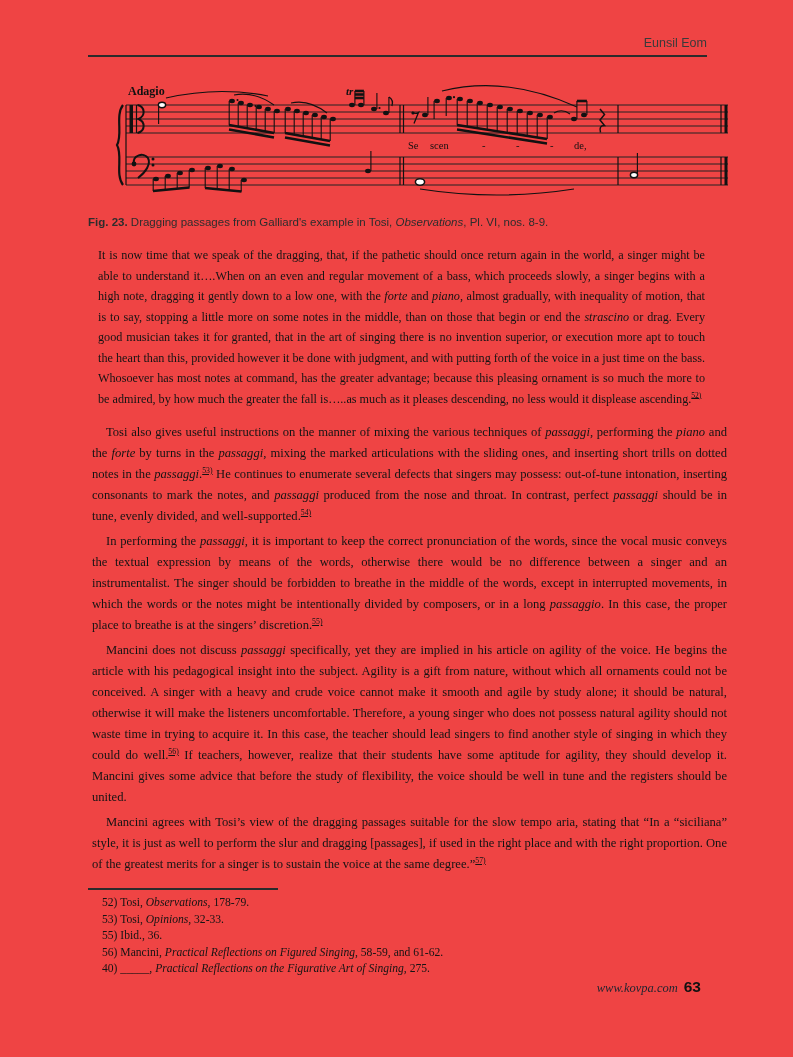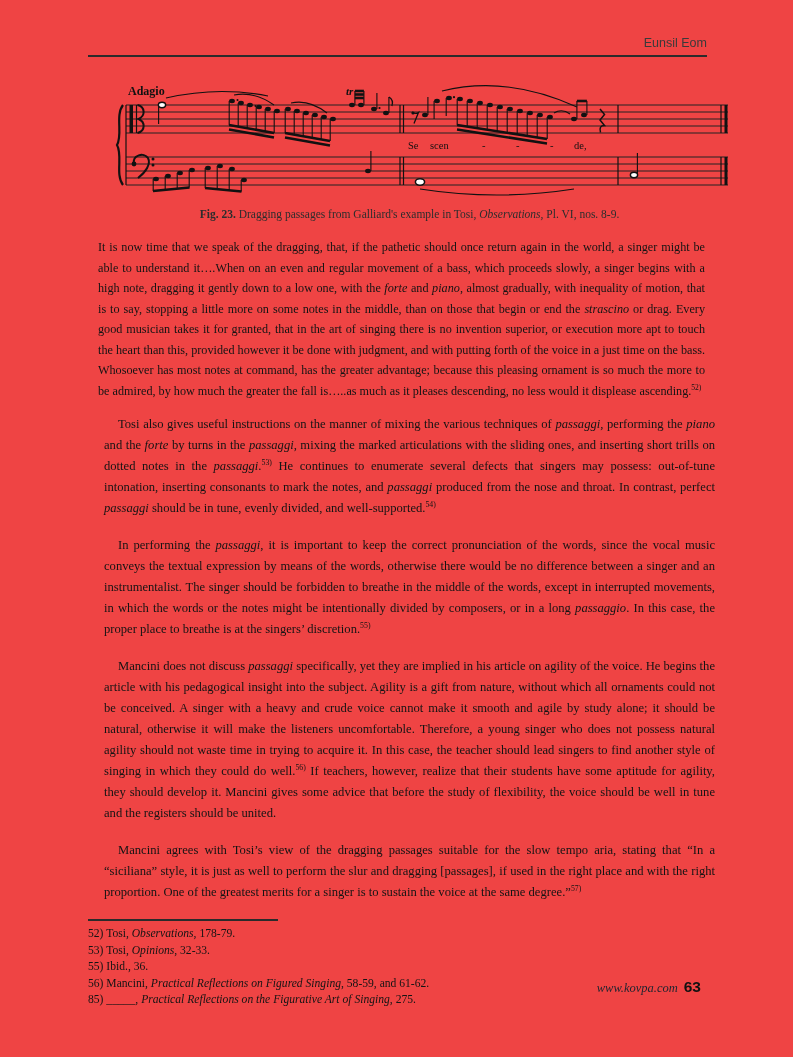--- a/index.html
+++ b/index.html
@@ -28,42 +28,42 @@
   svg .sline{stroke:#222;stroke-width:1;}
   svg .bl{stroke:#111;stroke-width:1.2;}
   svg .stem{stroke:#111;stroke-width:1.1;}
   svg .beam{stroke:#111;stroke-width:2.6;}
   svg .slur{stroke:#111;stroke-width:1.1;fill:none;}
   svg .oval{fill:#111;}
   svg .open{fill:#fff;stroke:#111;stroke-width:1.5;}
   svg .glyph{stroke:#111;fill:none;}
   svg text{fill:#111;}
   .cap{
-    text-align:center;
-    font-family:Liberation Serif, serif;
+    margin-top:8px;text-align:left;
+    font-family:Liberation Sans, sans-serif;
     font-size:11.5px;color:#2d2d2d;line-height:14px;
   }
   .b{font-weight:bold;}
   .it{font-style:italic;}
-  sup{font-size:0.62em;line-height:0;vertical-align:super;letter-spacing:0;}
+  sup{font-size:0.62em;line-height:0;vertical-align:super;letter-spacing:0;text-decoration:underline;}
   
   .quote{
     margin:16px 26px 0 10px;
     font-size:12.2px;line-height:20.5px;
     text-align:justify;
   }
   .para{
-    margin:16px;font-size:12.6px;line-height:21px;
+    margin:4px;font-size:12.6px;line-height:21px;
     text-align:justify;text-indent:14px;
   }
   .para.first{margin-top:13px;}
   
   .fnotes{margin-top:13px;}
   .fn-rule{width:190px;border-top:2px solid #2b2b2b;margin-bottom:5px;}
-  .fn{font-size:11.6px;line-height:16.5px;}
+  .fn{font-size:11.6px;line-height:16.5px;margin-left:14px;}
   
   .ftr{
     position:absolute;right:92px;top:978px;
     white-space:nowrap;
   }
   .ftr .site{font-style:italic;font-size:12.5px;color:#1e2430;}
   .ftr .pno{
     font-family:"Liberation Sans", sans-serif;
     font-weight:bold;font-size:15.5px;color:#111;margin-left:6px;
   }
@@ -273,20 +273,20 @@
   <p class="para"><span>In performing the </span><span class="it">passaggi</span><span>, it is important to keep the correct pronunciation of the words, since the vocal music conveys the textual expression by means of the words, otherwise there would be no difference between a singer and an instrumentalist. The singer should be forbidden to breathe in the middle of the words, except in interrupted movements, in which the words or the notes might be intentionally divided by composers, or in a long </span><span class="it">passaggio</span><span>. In this case, the proper place to breathe is at the singers’ discretion.</span><sup>55)</sup></p>
   <p class="para"><span>Mancini does not discuss </span><span class="it">passaggi</span><span> specifically, yet they are implied in his article on agility of the voice. He begins the article with his pedagogical insight into the subject. Agility is a gift from nature, without which all ornaments could not be conceived. A singer with a heavy and crude voice cannot make it smooth and agile by study alone; it should be natural, otherwise it will make the listeners uncomfortable. Therefore, a young singer who does not possess natural agility should not waste time in trying to acquire it. In this case, the teacher should lead singers to find another style of singing in which they could do well.</span><sup>56)</sup><span> If teachers, however, realize that their students have some aptitude for agility, they should develop it. Mancini gives some advice that before the study of flexibility, the voice should be well in tune and the registers should be united.</span></p>
   <p class="para"><span>Mancini agrees with Tosi’s view of the dragging passages suitable for the slow tempo aria, stating that “In a “siciliana” style, it is just as well to perform the slur and dragging [passages], if used in the right place and with the right proportion. One of the greatest merits for a singer is to sustain the voice at the same degree.”</span><sup>57)</sup></p>
 
   <div class="fnotes">
     <div class="fn-rule"></div>
     <div class="fn"><span>52) Tosi, </span><span class="it">Observations</span><span>, 178-79.</span></div>
     <div class="fn"><span>53) Tosi, </span><span class="it">Opinions</span><span>, 32-33.</span></div>
     <div class="fn"><span>55) Ibid., 36.</span></div>
     <div class="fn"><span>56) Mancini, </span><span class="it">Practical Reflections on Figured Singing</span><span>, 58-59, and 61-62.</span></div>
-    <div class="fn"><span>85) _____, </span><span class="it">Practical Reflections on the Figurative Art of Singing</span><span>, 275.</span></div>
+    <div class="fn"><span>40) _____, </span><span class="it">Practical Reflections on the Figurative Art of Singing</span><span>, 275.</span></div>
   </div>
 
   <div class="ftr">
     <span class="site">www.kovpa.com</span><span class="pno">63</span>
   </div>
 
 </div>
 
 </body></html>

